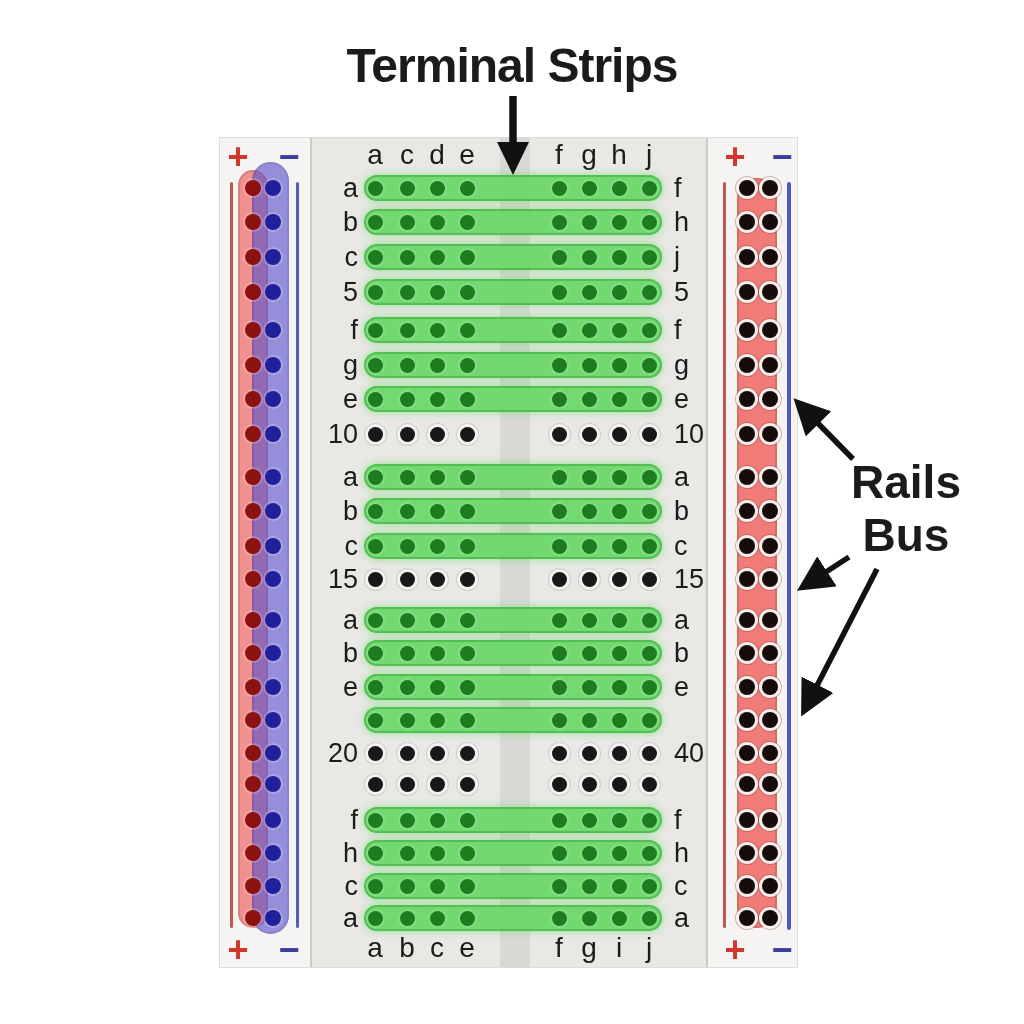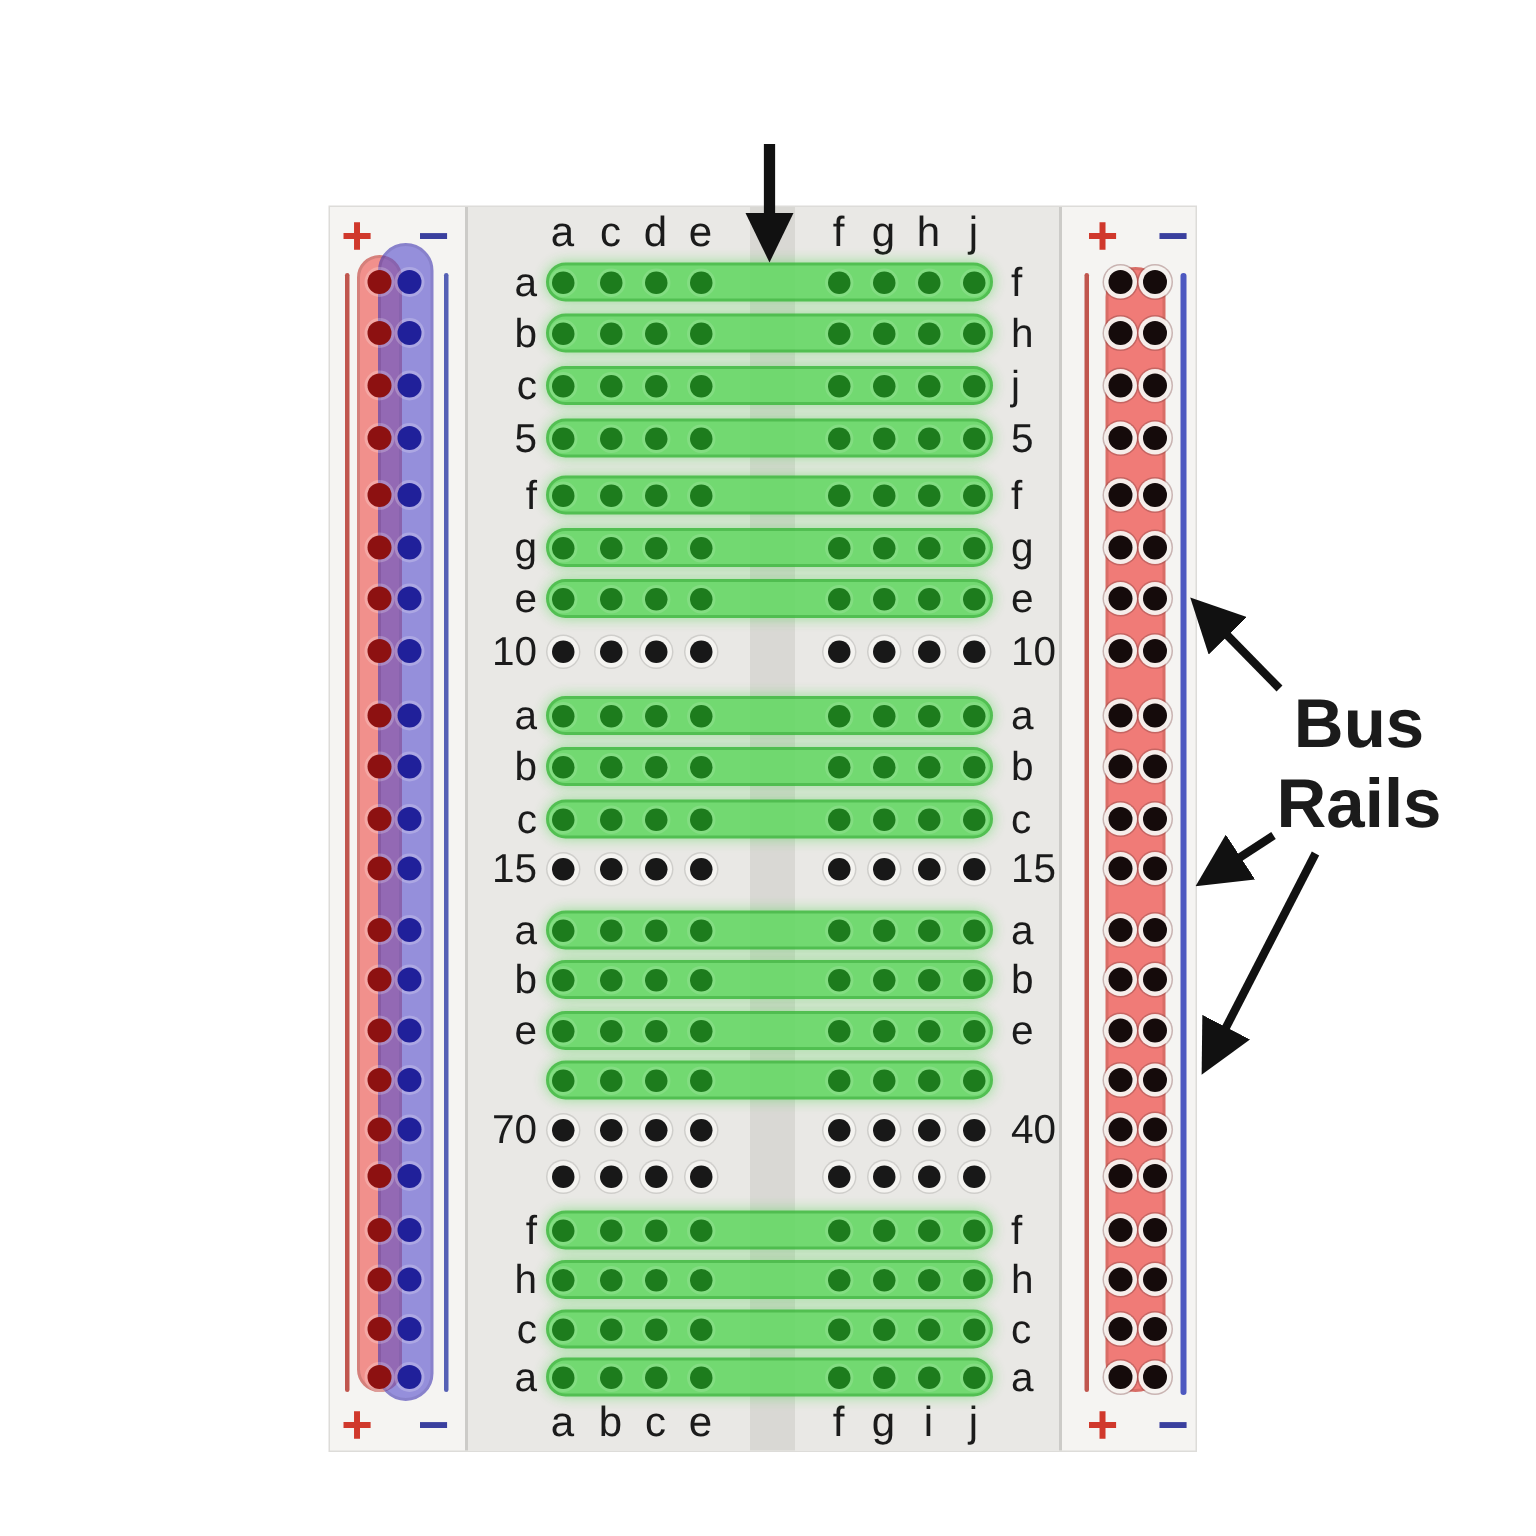--- a/index.html
+++ b/index.html
@@ -36,24 +36,25 @@
   .polarity{position:absolute;width:34px;height:34px;line-height:34px;text-align:center;
             font-size:36px;font-weight:700;}
   .polarity.plus{color:var(--plus-red,#d0382c);}
   .polarity.minus{color:var(--minus-blue,#3a3f9e);}
 </style>
 </head>
 <body>
 
 <div class="stage">
 
+  <div class="title">Terminal Strips</div>
 
   <div class="bus-label">
+    <div>Rails</div>
     <div>Bus</div>
-    <div>Rails</div>
   </div>
 
   <div class="board">
 
     <div class="rail-line" style="left:10px;top:44px;height:746px;background:var(--rail-line-red);"></div>
     <div class="rail-strip" style="left:18px;top:32px;width:30px;height:758px;border-radius:15px;
                 background:var(--rail-red);opacity:.62;border:2px solid #c23a34;"></div>
     <div class="rail-strip" style="left:32px;top:24px;width:37px;height:772px;border-radius:19px;
                 background:var(--rail-blue);opacity:.62;border:2px solid #463cb4;"></div>
     <div class="rail-line" style="left:76px;top:44px;height:746px;background:var(--rail-line-blue);"></div>
@@ -353,21 +354,21 @@
         <div class="dot green" style="left: 300px; top: 575px;"></div>
         <div class="dot green" style="left: 330px; top: 575px;"></div>
         <div class="dot open" style="left: 56px; top: 608px;"></div>
         <div class="dot open" style="left: 88px; top: 608px;"></div>
         <div class="dot open" style="left: 118px; top: 608px;"></div>
         <div class="dot open" style="left: 148px; top: 608px;"></div>
         <div class="dot open" style="left: 240px; top: 608px;"></div>
         <div class="dot open" style="left: 270px; top: 608px;"></div>
         <div class="dot open" style="left: 300px; top: 608px;"></div>
         <div class="dot open" style="left: 330px; top: 608px;"></div>
-        <div class="rowlab left" style="top: 600px;">70</div>
+        <div class="rowlab left" style="top: 600px;">20</div>
         <div class="rowlab right" style="top: 600px;">40</div>
         <div class="dot open" style="left: 56px; top: 639px;"></div>
         <div class="dot open" style="left: 88px; top: 639px;"></div>
         <div class="dot open" style="left: 118px; top: 639px;"></div>
         <div class="dot open" style="left: 148px; top: 639px;"></div>
         <div class="dot open" style="left: 240px; top: 639px;"></div>
         <div class="dot open" style="left: 270px; top: 639px;"></div>
         <div class="dot open" style="left: 300px; top: 639px;"></div>
         <div class="dot open" style="left: 330px; top: 639px;"></div>
         <div class="strip" style="top: 669px;"></div>

